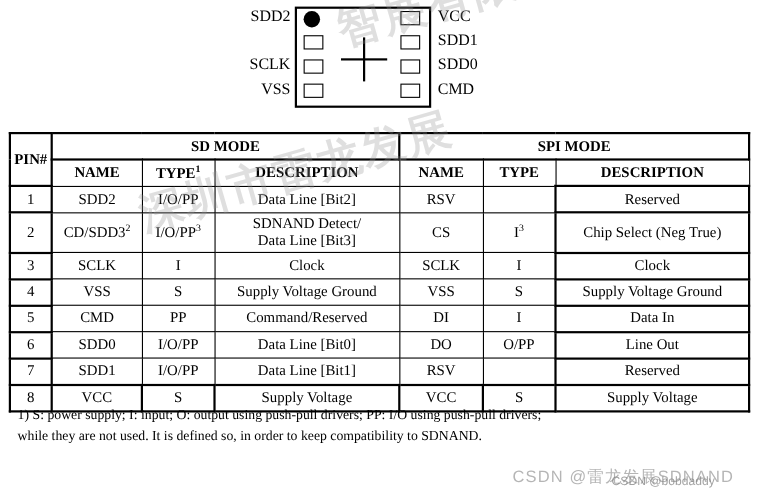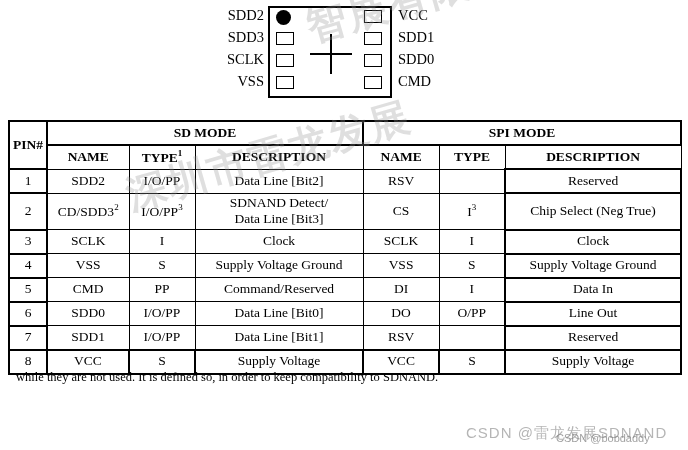--- a/index.html
+++ b/index.html
@@ -189,21 +189,20 @@
   <div class="pad" style="left:276px; top:32px;"></div>
   <div class="pad" style="left:276px; top:54px;"></div>
   <div class="pad" style="left:276px; top:76px;"></div>
 
   <div class="pad" style="left:364px; top:10px;"></div>
   <div class="pad" style="left:364px; top:32px;"></div>
   <div class="pad" style="left:364px; top:54px;"></div>
   <div class="pad" style="left:364px; top:76px;"></div>
 
   <div class="pin-label left" style="left:150px; top:7px; width:114px;">SDD2</div>
-  <div class="pin-label left" style="left:150px; top:29px; width:114px;">SDD3</div>
   <div class="pin-label left" style="left:150px; top:51px; width:114px;">SCLK</div>
   <div class="pin-label left" style="left:150px; top:73px; width:114px;">VSS</div>
 
   <div class="pin-label right" style="left:398px; top:7px;">VCC</div>
   <div class="pin-label right" style="left:398px; top:29px;">SDD1</div>
   <div class="pin-label right" style="left:398px; top:51px;">SDD0</div>
   <div class="pin-label right" style="left:398px; top:73px;">CMD</div>
 </div>
 
 <div class="table-wrap">
@@ -306,17 +305,18 @@
         <td class="outer-border">Supply Voltage</td>
         <td class="outer-border">VCC</td>
         <td class="outer-border">S</td>
         <td class="outer-border">Supply Voltage</td>
       </tr>
     </tbody>
   </table>
 </div>
 
 <div class="notes">
+  <div>1) S: power supply; I: input; O: output using push-pull drivers; PP: I/O using push-pull drivers;</div>
   <div>while they are not used. It is defined so, in order to keep compatibility to SDNAND.</div>
 </div>
 
 <div class="csdn-main">CSDN @雷龙发展SDNAND</div>
 <div class="csdn-sub">CSDN @bobdaddy</div>
 
 </body></html>

